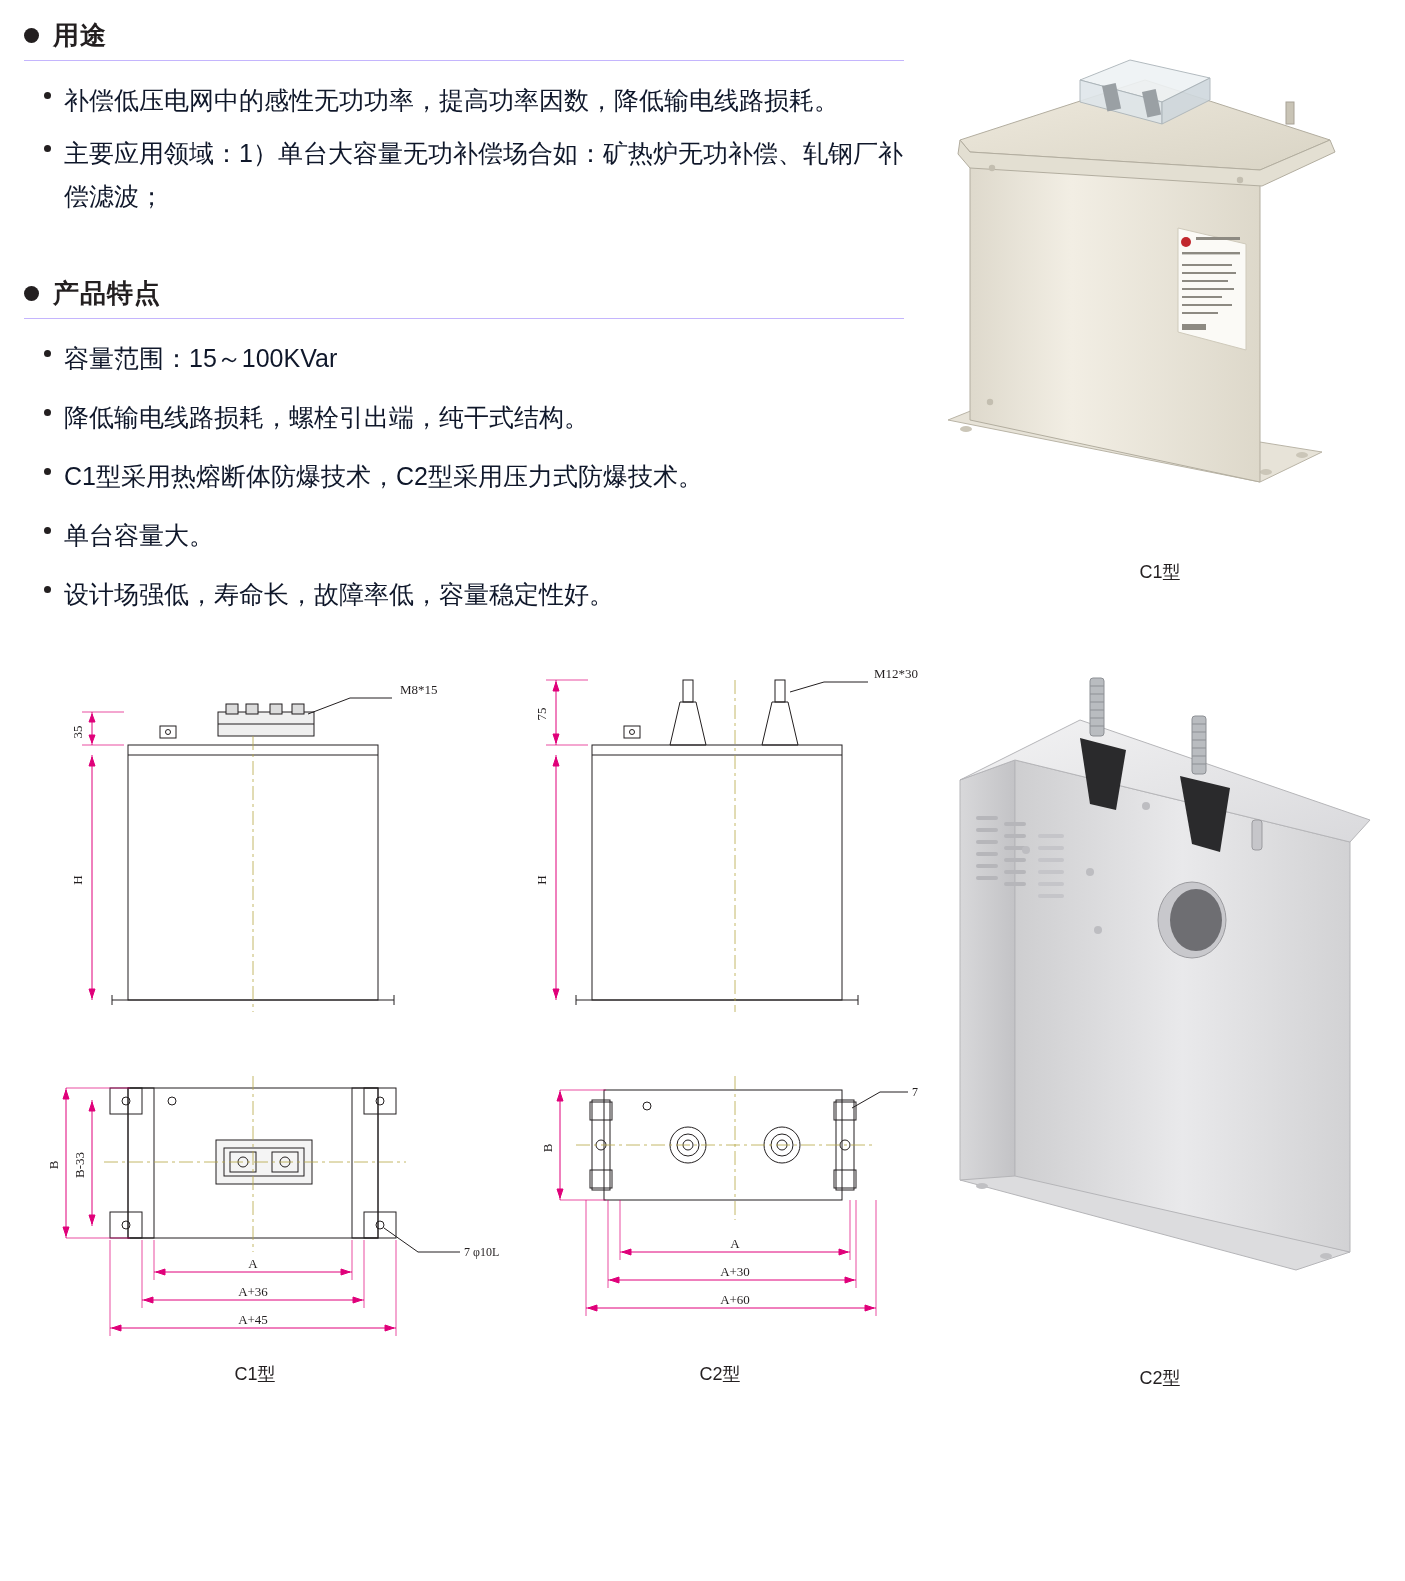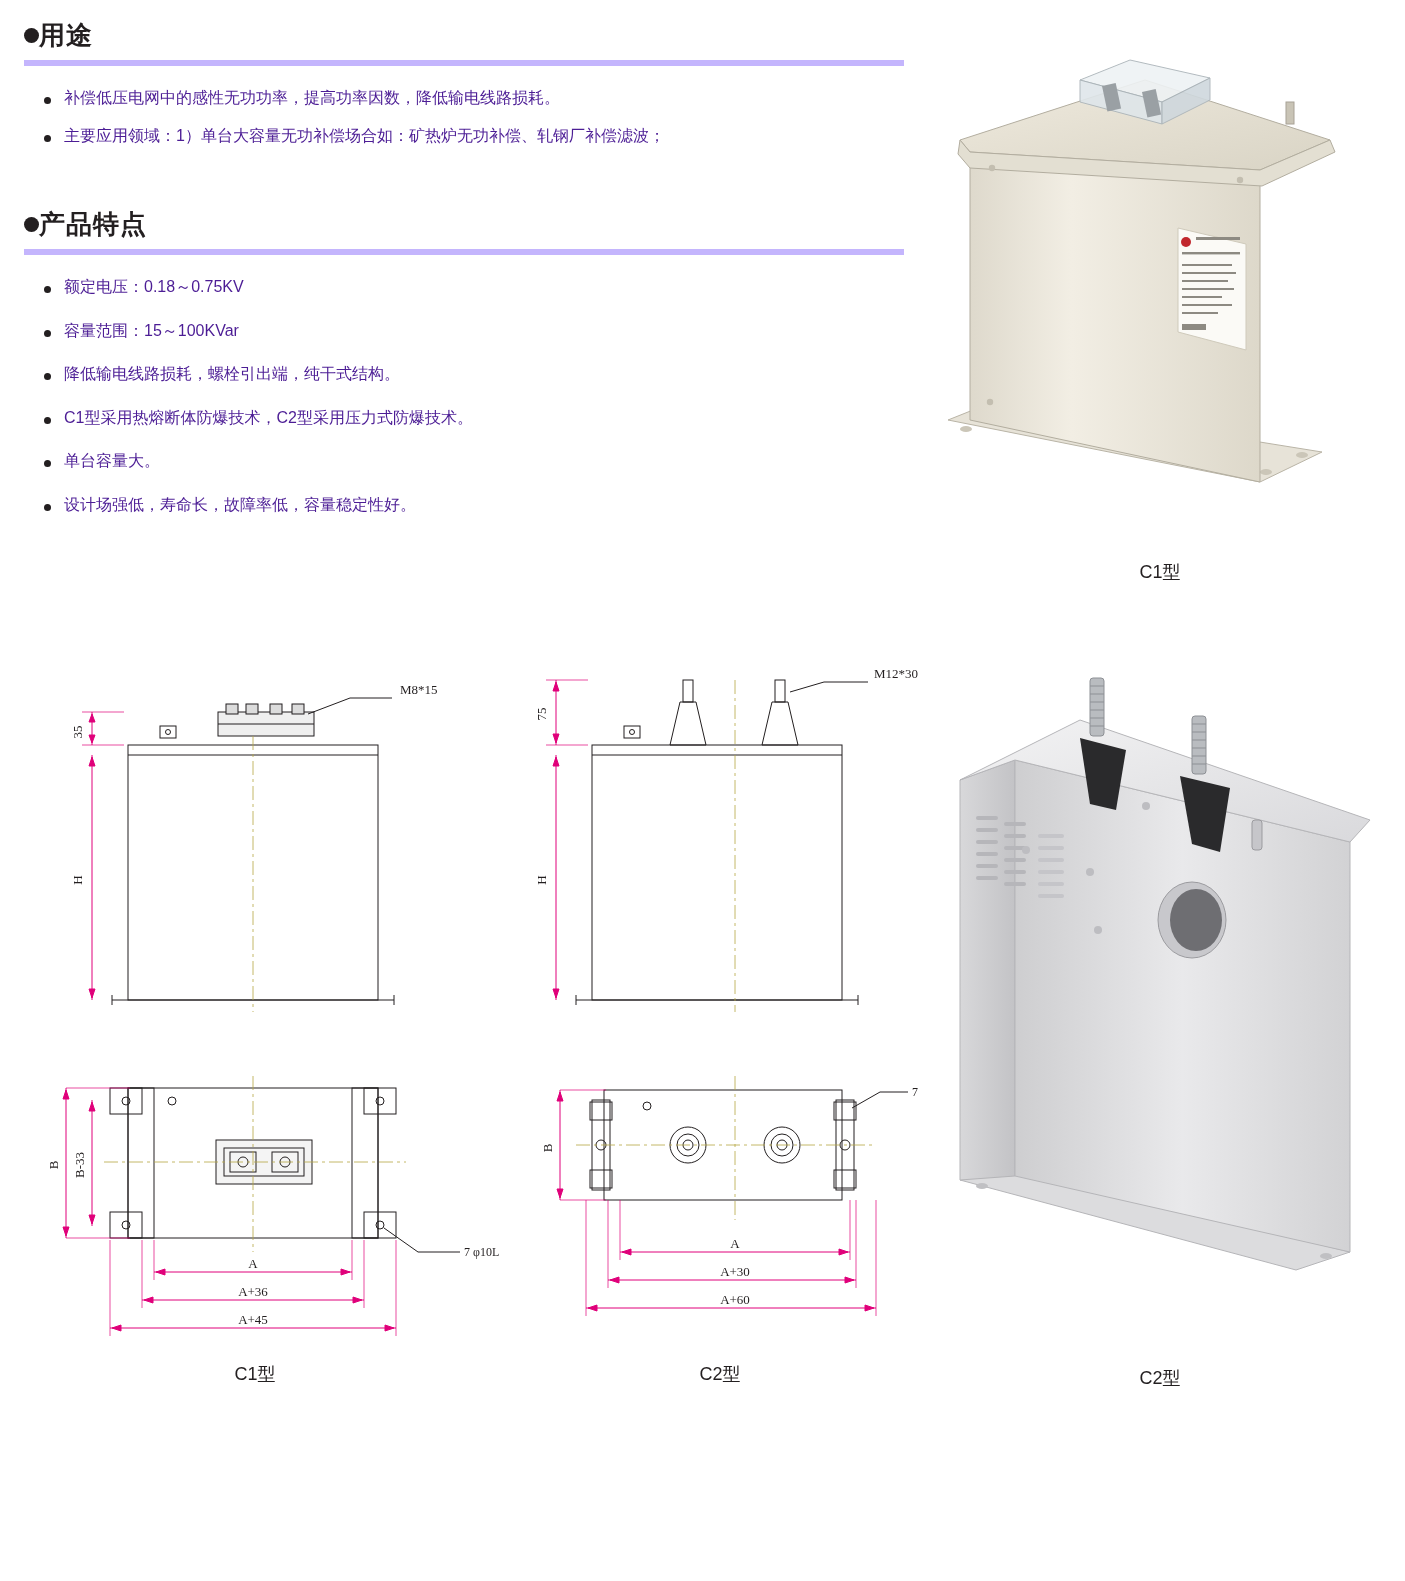--- a/index.html
+++ b/index.html
@@ -20,21 +20,22 @@
   .text-col {
     position: absolute;
     left: 24px;
     top: 22px;
     width: 880px;
   }
 
   .section-head {
     display: flex;
     align-items: center;
-    border-bottom: 6px solid #c4b5fd;
+    gap: 14px;
+    border-bottom: 1px solid #c4b5fd;
     padding-bottom: 12px;
     margin-bottom: 18px;
   }
   .section-head .bullet-dot {
     width: 15px;
     height: 15px;
     border-radius: 50%;
     background: #231f20;
     display: inline-block;
     flex: 0 0 auto;
@@ -47,24 +48,24 @@
   }
 
   .bullet-list {
     margin: 0 0 0 18px;
     padding: 0;
     list-style: none;
   }
   .bullet-list li {
     position: relative;
     padding-left: 22px;
-    font-size: 16px;
+    font-size: 25px;
     line-height: 1.72;
     margin-bottom: 10px;
-    color: #4c1d95;
+    color: #0f172a;
   }
   .bullet-list li::before {
     content: "";
     position: absolute;
     left: 2px;
     top: 13px;
     width: 7px;
     height: 7px;
     border-radius: 50%;
     background: #231f20;
@@ -143,21 +144,20 @@
       </li>
     </ul>
   </div>
 
   <div id="features-section">
     <div class="section-head">
       <span class="bullet-dot"></span>
       <span class="head-title">产品特点</span>
     </div>
     <ul class="bullet-list">
-      <li><span>额定电压：0.18～0.75KV</span></li>
       <li><span>容量范围：15～100KVar</span></li>
       <li><span>降低输电线路损耗，螺栓引出端，纯干式结构。</span></li>
       <li><span>C1型采用热熔断体防爆技术，C2型采用压力式防爆技术。</span></li>
       <li><span>单台容量大。</span></li>
       <li><span>设计场强低，寿命长，故障率低，容量稳定性好。</span></li>
     </ul>
   </div>
 
 </div>
 

